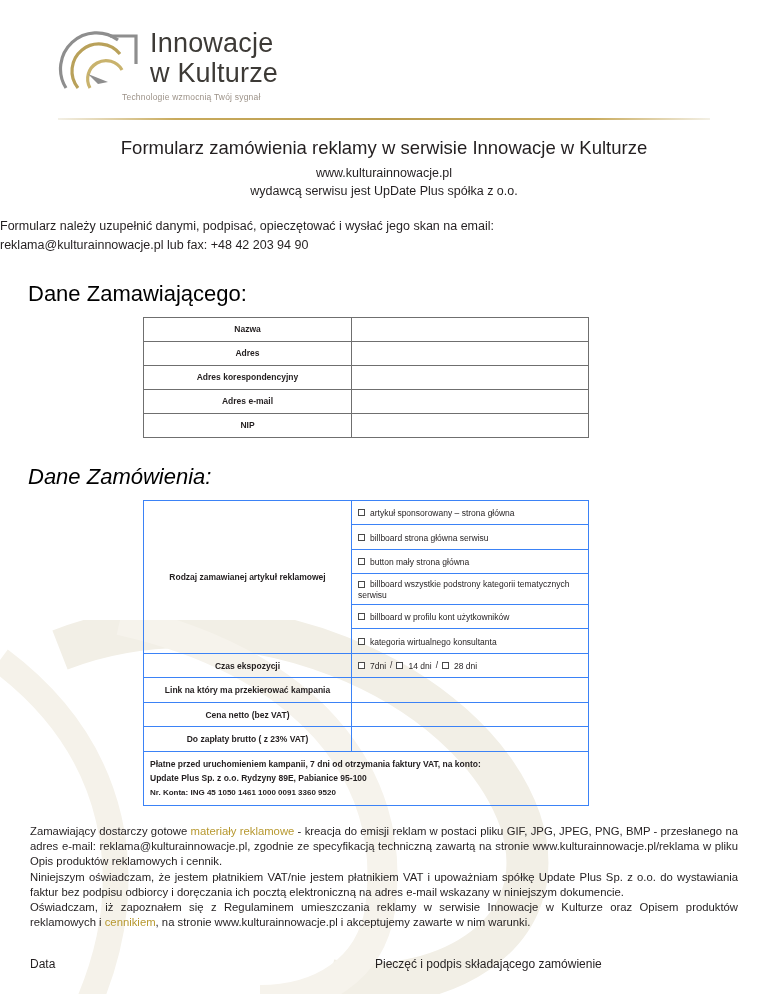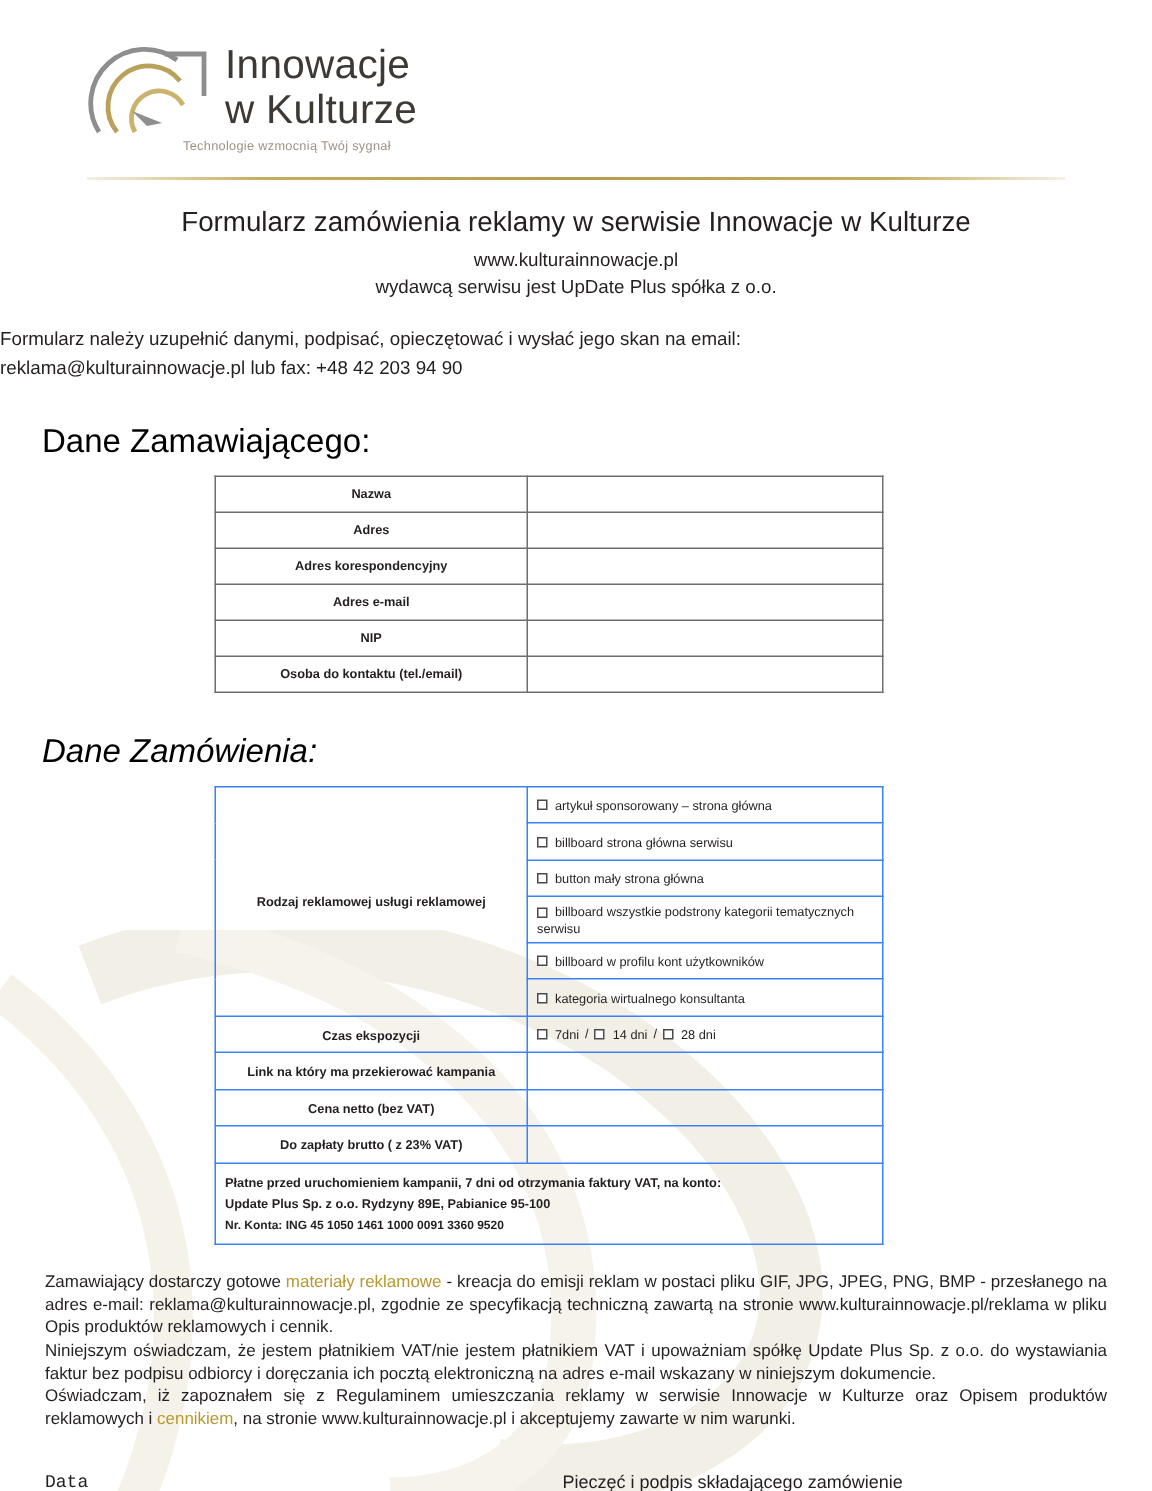--- a/index.html
+++ b/index.html
@@ -152,21 +152,21 @@
   }
   .legal p { margin: 0 0 0 0; }
   .legal p.j { text-align: justify; }
   .hl { color: #b7982f; }
   .signature-row {
     margin: 26px 30px 0 30px;
     font-size: 12px;
     display: flex;
     justify-content: flex-start;
   }
-  .sig-left { width: 345px; font-family: Liberation Mono, monospace; }
+  .sig-left { width: 345px; }
   .sig-right { }
 </style>
 </head>
 <body>
 
 <div class="page">
 
   <svg class="bg-swirl" viewBox="0 0 768 380">
     <path d="M60,30 C240,-40 470,60 520,200 C560,320 430,380 330,360" fill="none" stroke="#f2efe6" stroke-width="42"></path>
     <path d="M120,0 C300,40 400,150 380,290 C370,350 320,380 260,380" fill="none" stroke="#f6f3ec" stroke-width="30"></path>
@@ -219,33 +219,29 @@
           <td class="val"></td>
         </tr>
         <tr>
           <td class="lbl">Adres e-mail</td>
           <td class="val"></td>
         </tr>
         <tr>
           <td class="lbl">NIP</td>
           <td class="val"></td>
         </tr>
-        <tr>
-          <td class="lbl">Osoba do kontaktu (tel./email)</td>
-          <td class="val"></td>
-        </tr>
       </tbody>
     </table>
 
     <div class="section-title second">Dane Zamówienia:</div>
 
     <table class="order">
       <tbody>
         <tr>
-          <td class="lbl" rowspan="6">Rodzaj reklamowej usługi reklamowej</td>
+          <td class="lbl" rowspan="6">Rodzaj zamawianej artykuł reklamowej</td>
           <td class="opt">
             <span class="cb"></span><span class="opt-text">artykuł sponsorowany – strona główna</span>
           </td>
         </tr>
         <tr>
           <td class="opt">
             <span class="cb"></span><span class="opt-text">billboard strona główna serwisu</span>
           </td>
         </tr>
         <tr>

